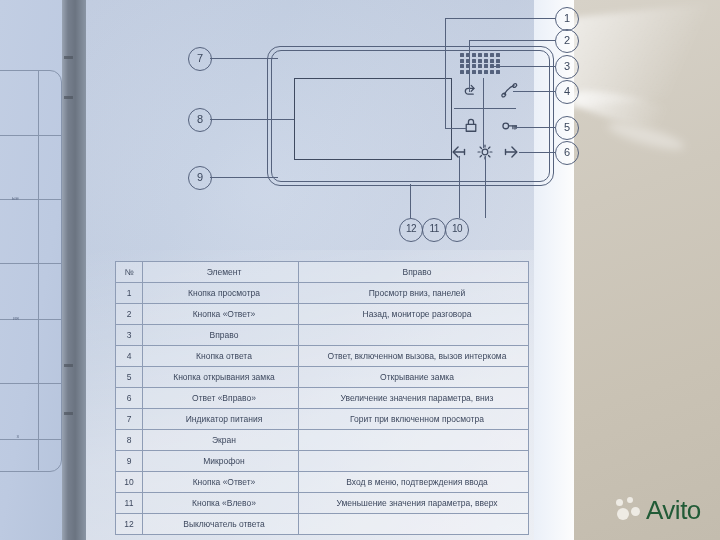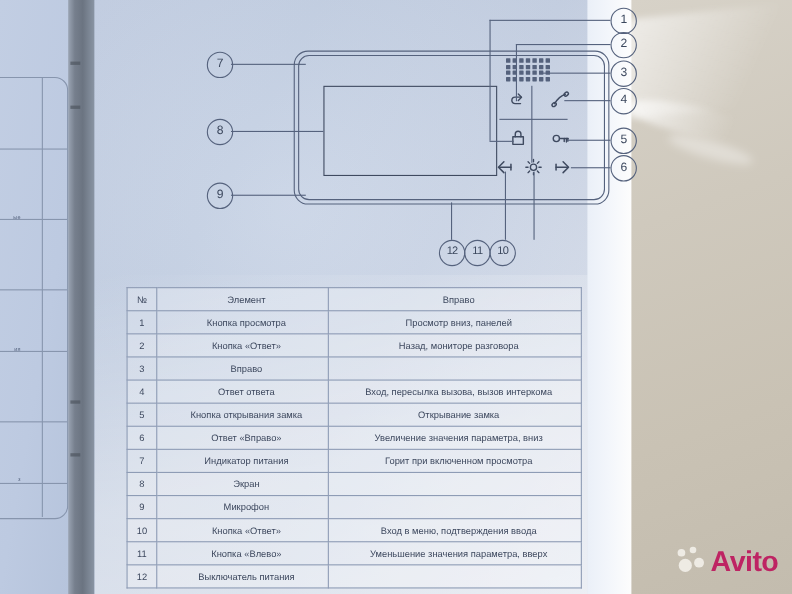--- a/index.html
+++ b/index.html
@@ -125,21 +125,21 @@
   .legend tr:nth-child(odd) td{background:rgba(255,255,255,.10);}
 
   
   .avito{
     position:absolute;left:616px;top:492px;width:98px;height:36px;
     display:flex;align-items:center;gap:4px;opacity:.92;
   }
   .avito .marks{position:relative;width:26px;height:26px;}
   .avito .marks i{position:absolute;border-radius:50%;background:#f2efe9;display:block;}
   .avito .word{
-    font-size:26px;line-height:26px;color:#be185d;letter-spacing:-.5px;font-weight:700;
+    font-size:26px;line-height:26px;color:#14532d;letter-spacing:-.5px;font-weight:400;
   }
 </style>
 </head>
 <body>
 
 <div id="stage">
 
   <div class="bg-beige">
     <div class="sheen1"></div>
     <div class="sheen2"></div>
@@ -328,22 +328,22 @@
         <td class="c-el">Кнопка «Ответ»</td>
         <td>Назад, мониторе разговора</td>
       </tr>
       <tr>
         <td class="c-num">3</td>
         <td class="c-el">Вправо</td>
         <td></td>
       </tr>
       <tr>
         <td class="c-num">4</td>
-        <td class="c-el">Ответ ответа</td>
-        <td>Вход, пересылка вызова, вызов интеркома</td>
+        <td class="c-el">Кнопка ответа</td>
+        <td>Ответ, включенном вызова, вызов интеркома</td>
       </tr>
       <tr>
         <td class="c-num">5</td>
         <td class="c-el">Кнопка открывания замка</td>
         <td>Открывание замка</td>
       </tr>
       <tr>
         <td class="c-num">6</td>
         <td class="c-el">Ответ «Вправо»</td>
         <td>Увеличение значения параметра, вниз</td>
@@ -368,21 +368,21 @@
         <td class="c-el">Кнопка «Ответ»</td>
         <td>Вход в меню, подтверждения ввода</td>
       </tr>
       <tr>
         <td class="c-num">11</td>
         <td class="c-el">Кнопка «Влево»</td>
         <td>Уменьшение значения параметра, вверх</td>
       </tr>
       <tr>
         <td class="c-num">12</td>
-        <td class="c-el">Выключатель питания</td>
+        <td class="c-el">Выключатель ответа</td>
         <td></td>
       </tr>
     </tbody>
   </table>
 
   <div class="avito">
     <div class="marks">
       <i style="left:0px;top:2px;width:7px;height:7px;"></i>
       <i style="left:11px;top:0px;width:6px;height:6px;"></i>
       <i style="left:1px;top:11px;width:12px;height:12px;"></i>

